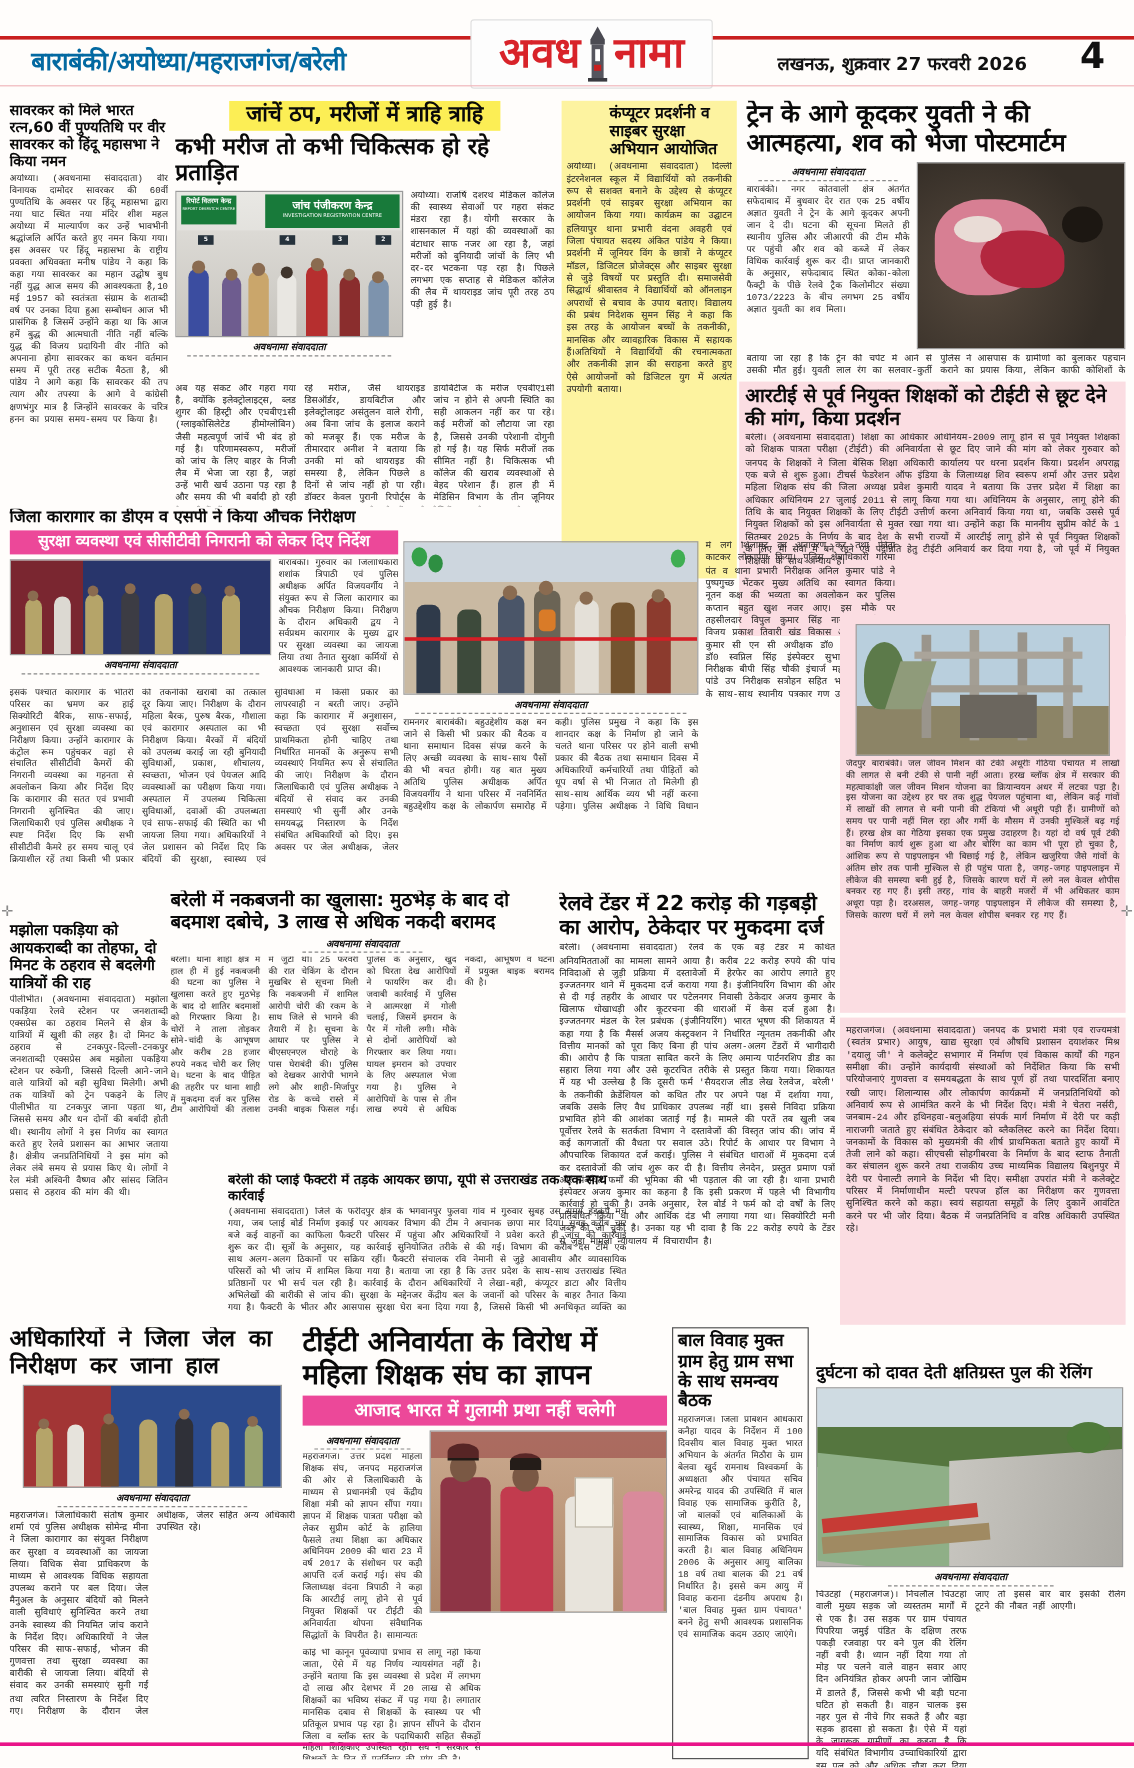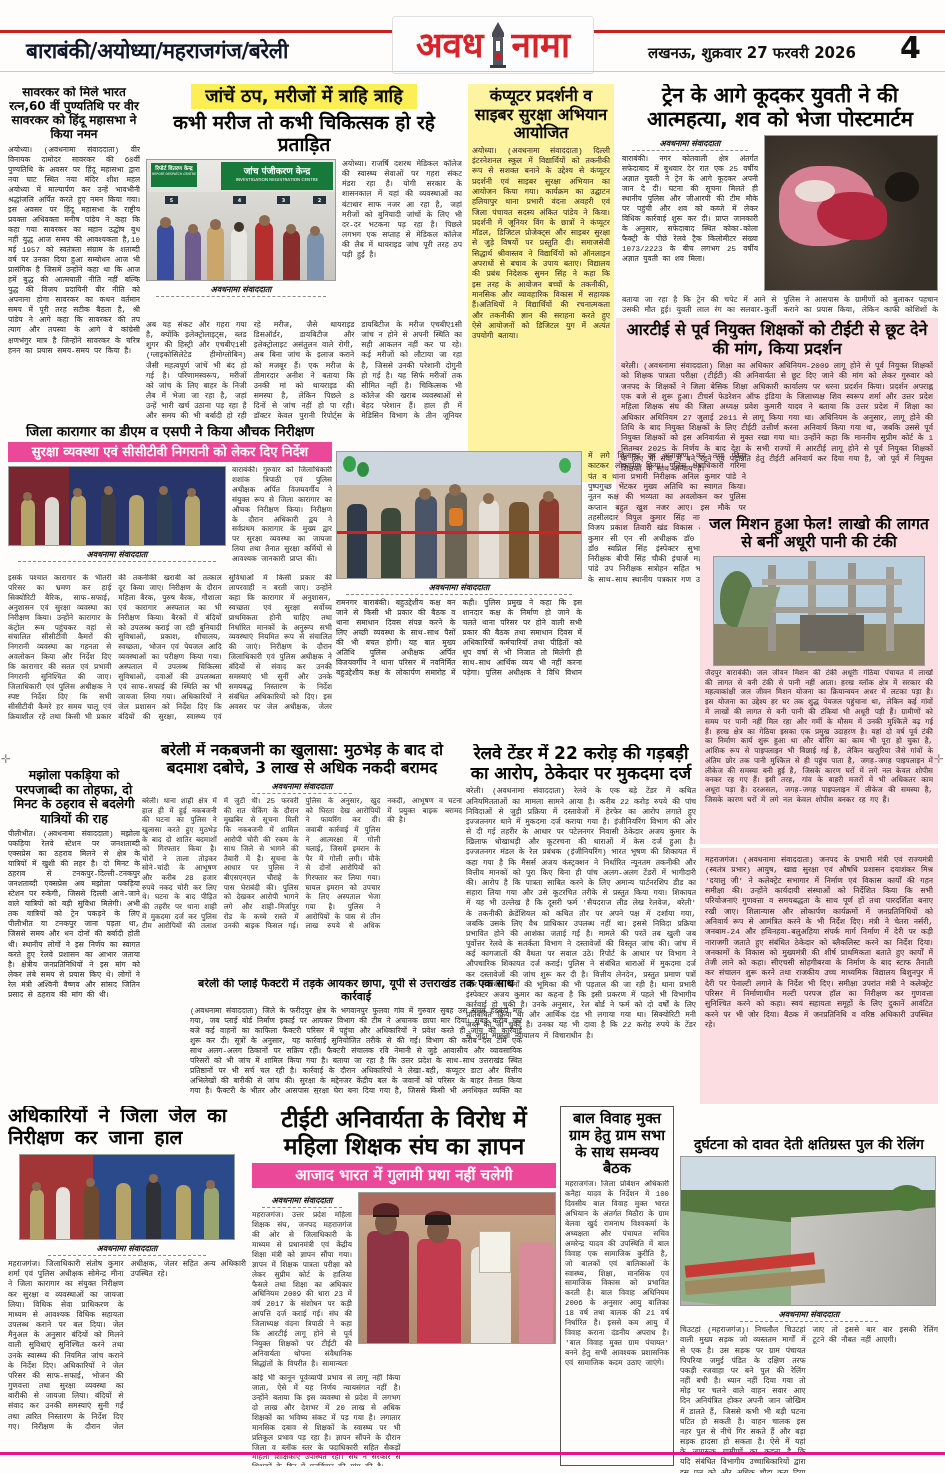--- a/index.html
+++ b/index.html
@@ -1,29 +1,29 @@
 <!DOCTYPE html>
 <html><head>
 <meta charset="utf-8">
 <style>
   html,body{margin:0;padding:0;background:#fff;}
   .page{position:relative;width:945px;height:1473px;background:#fffdfb;margin:0 auto;
         font-family:"DejaVu Sans",sans-serif;overflow:hidden;}
   
   .rule-red{position:absolute;left:0;top:30px;width:100%;height:3px;background:#c9201f;}
   .rule-pink{position:absolute;left:0;top:71px;width:100%;height:1px;background:#f0b6bb;}
-  .editions{position:absolute;left:26px;top:36px;font-size:21px;font-weight:700;color:#0f172a;letter-spacing:-.3px;}
+  .editions{position:absolute;left:26px;top:36px;font-size:21px;font-weight:700;color:#0369a1;letter-spacing:-.3px;}
   .masthead{position:absolute;left:392px;top:16px;width:200px;height:56px;background:#fdfdfd;
             border:1px solid #e0e0e0;border-radius:3px;display:flex;align-items:center;justify-content:center;gap:1px;}
   .masthead span{font-size:35px;font-weight:700;color:#d8232a;line-height:1;}
   .dateline{position:absolute;left:648px;top:42px;font-size:15px;font-weight:700;color:#111;}
   .pagenum{position:absolute;left:900px;top:30px;font-size:30px;font-weight:700;color:#111;}
   
   .art{position:absolute;overflow:hidden;}
-  .hl{font-weight:700;text-align:center;color:#090909;line-height:1.16;}
+  .hl{font-weight:700;color:#090909;line-height:1.16;}
   .body{font-size:7.6px;line-height:1.34;text-align:justify;color:#1d1d1d;column-fill:auto;overflow:hidden;font-family:Liberation Mono, monospace;}
   .c2{column-count:2;column-gap:7px;} .c3{column-count:3;column-gap:7px;} .c4{column-count:4;column-gap:7px;}
   .byl{font-size:8px;font-weight:700;font-style:italic;text-align:center;color:#111;margin:2px 0 0;}
   .dash{border-top:1px dashed #888;margin:2px 10px 3px;}
   .photo{position:relative;overflow:hidden;border:1px solid #9b9b9b;background:#cfcfcf;box-sizing:border-box;}
   .pink{background:#fbdde2;} .yellow{background:#fdf3a0;}
   .kickwrap{text-align:center;}
   .kick{display:inline-block;background:#fcee55;padding:2px 14px;}
   .redband{background:#ec4899;color:#fff;font-weight:700;text-align:center;line-height:1.25;}
   .row{display:flex;gap:6px;}
@@ -100,21 +100,21 @@
         </div>
         <div class="byl">अवधनामा संवाददाता</div>
         <div class="dash"></div>
       </div>
       <div class="body" style="height:158px;font-size:7.6px;">अयोध्या। राजर्षि दशरथ मेडिकल कॉलेज की स्वास्थ्य सेवाओं पर गहरा संकट मंडरा रहा है। योगी सरकार के शासनकाल में यहां की व्यवस्थाओं का बंटाधार साफ नजर आ रहा है, जहां मरीजों को बुनियादी जांचों के लिए भी दर-दर भटकना पड़ रहा है। पिछले लगभग एक सप्ताह से मेडिकल कॉलेज की लैब में थायराइड जांच पूरी तरह ठप पड़ी हुई है।</div>
     </div>
     <div class="body c3" style="height:128px;margin-top:3px;">अब यह संकट और गहरा गया है, क्योंकि इलेक्ट्रोलाइट्स, ब्लड शुगर की हिस्ट्री और एचबीए1सी (ग्लाइकोसिलेटेड हीमोग्लोबिन) जैसी महत्वपूर्ण जांचें भी बंद हो गई है। परिणामस्वरूप, मरीजों को जांच के लिए बाहर के निजी लैब में भेजा जा रहा है, जहां उन्हें भारी खर्च उठाना पड़ रहा है और समय की भी बर्बादी हो रही है। मरीजों में हाहाकार मचा हुआ है। कई गंभीर बीमारियों से जूझ रहे मरीज, जैसे थायराइड डिसऑर्डर, डायबिटीज और इलेक्ट्रोलाइट असंतुलन वाले रोगी, अब बिना जांच के इलाज कराने को मजबूर हैं। एक मरीज के तीमारदार अनीश ने बताया कि उनकी मां को थायराइड की समस्या है, लेकिन पिछले 8 दिनों से जांच नहीं हो पा रही। डॉक्टर केवल पुरानी रिपोर्ट्स के आधार पर दवा दे रहे हैं, जो जोखिम भरा है। इसी तरह डायबिटीज के मरीज एचबीए1सी जांच न होने से अपनी स्थिति का सही आकलन नहीं कर पा रहे। कई मरीजों को लौटाया जा रहा है, जिससे उनकी परेशानी दोगुनी हो गई है। यह सिर्फ मरीजों तक सीमित नहीं है। चिकित्सक भी कॉलेज की खराब व्यवस्थाओं से बेहद परेशान हैं। हाल ही में मेडिसिन विभाग के तीन जूनियर रेजिडेंट्स (जे आर) ने प्रशासन पर प्रताड़ना का गंभीर आरोप लगाया था। उन्होंने शिकायत की कि काम के बोझ, अनियमित ड्यूटी और असहयोगी रवैये के कारण उनकी मेंटल और फिजिकल हेल्थ प्रभावित हो रही है। इसके अलावा एसोसिएट प्रोफेसर डॉ. अवधेश कुमार ने भी खुलकर मोर्चा खोल दिया है। उन्होंने लिखित शिकायत देकर विभागीय स्तर पर प्रताड़ना, पक्षपात का आरोप लगाया है। डॉ. कुमार का कहना है कि ऐसे माहौल में डॉक्टरों का मनोबल टूट रहा है, जो अंततः मरीजों की देखभाल पर असर डालता है।</div>
   </div>
 
   <div class="art yellow" style="left:468px;top:84px;width:146px;height:398px;padding:3px 4px;box-sizing:border-box;">
-    <div class="hl" style="font-size:16px;">कंप्यूटर प्रदर्शनी व साइबर सुरक्षा अभियान आयोजित</div>
+    <div class="hl" style="font-size:13px;margin-left:36px;">कंप्यूटर प्रदर्शनी व साइबर सुरक्षा अभियान आयोजित</div>
     <div class="body" style="height:332px;margin-top:3px;font-size:7.7px;">अयोध्या। (अवधनामा संवाददाता) दिल्ली इंटरनेशनल स्कूल में विद्यार्थियों को तकनीकी रूप से सशक्त बनाने के उद्देश्य से कंप्यूटर प्रदर्शनी एवं साइबर सुरक्षा अभियान का आयोजन किया गया। कार्यक्रम का उद्घाटन हलियापुर थाना प्रभारी वंदना अवहरी एवं जिला पंचायत सदस्य अंकित पांडेय ने किया। प्रदर्शनी में जूनियर विंग के छात्रों ने कंप्यूटर मॉडल, डिजिटल प्रोजेक्ट्स और साइबर सुरक्षा से जुड़े विषयों पर प्रस्तुति दी। समाजसेवी सिद्धार्थ श्रीवास्तव ने विद्यार्थियों को ऑनलाइन अपराधों से बचाव के उपाय बताए। विद्यालय की प्रबंध निदेशक सुमन सिंह ने कहा कि इस तरह के आयोजन बच्चों के तकनीकी, मानसिक और व्यावहारिक विकास में सहायक हैं।अतिथियों ने विद्यार्थियों की रचनात्मकता और तकनीकी ज्ञान की सराहना करते हुए ऐसे आयोजनों को डिजिटल युग में अत्यंत उपयोगी बताया।</div>
   </div>
 
   <div class="art" style="left:622px;top:84px;width:316px;height:230px;">
     <div class="hl" style="font-size:20.5px;">ट्रेन के आगे कूदकर युवती ने की आत्महत्या, शव को भेजा पोस्टमार्टम</div>
     <div class="row" style="margin-top:3px;">
       <div style="width:136px;flex:none;">
         <div class="byl">अवधनामा संवाददाता</div>
         <div class="dash"></div>
         <div class="body" style="height:138px;font-size:7.5px;">बाराबंकी। नगर कोतवाली क्षेत्र अंतर्गत सफेदाबाद में बुधवार देर रात एक 25 वर्षीय अज्ञात युवती ने ट्रेन के आगे कूदकर अपनी जान दे दी। घटना की सूचना मिलते ही स्थानीय पुलिस और जीआरपी की टीम मौके पर पहुंची और शव को कब्जे में लेकर विधिक कार्रवाई शुरू कर दी। प्राप्त जानकारी के अनुसार, सफेदाबाद स्थित कोका-कोला फैक्ट्री के पीछे रेलवे ट्रैक किलोमीटर संख्या 1073/2223 के बीच लगभग 25 वर्षीय अज्ञात युवती का शव मिला।</div>
@@ -184,21 +184,20 @@
         </div>
         <div class="byl">अवधनामा संवाददाता</div>
         <div class="dash"></div>
         <div class="body c2" style="height:86px;font-size:7.5px;">रामनगर बाराबंकी। बहुउद्देशीय कक्ष बन जाने से किसी भी प्रकार की बैठक व थाना समाधान दिवस संपन्न करने के लिए अच्छी व्यवस्था के साथ-साथ पैसों की भी बचत होगी। यह बात मुख्य अतिथि पुलिस अधीक्षक अर्पित विजयवर्गीय ने थाना परिसर में नवनिर्मित बहुउद्देशीय कक्ष के लोकार्पण समारोह में कही। पुलिस प्रमुख ने कहा कि इस शानदार कक्ष के निर्माण हो जाने के चलते थाना परिसर पर होने वाली सभी प्रकार की बैठक तथा समाधान दिवस में अधिकारियों कर्मचारियों तथा पीड़ितों को धूप वर्षा से भी निजात तो मिलेगी ही साथ-साथ आर्थिक व्यय भी नहीं करना पड़ेगा। पुलिस अधीक्षक ने विधि विधान से पूजन अर्चन कर वैदिक मंत्रोच्चारण तथा करतल ध्वनि के बीच कक्ष</div>
       </div>
       <div class="body" style="height:238px;font-size:7.7px;">में लगे शिलापट का अनावरण कर तथा फीता काटकर लोकार्पण किया। पुलिस क्षेत्राधिकारी गरिमा पंत व थाना प्रभारी निरीक्षक अनिल कुमार पांडे ने पुष्पगुच्छ भेंटकर मुख्य अतिथि का स्वागत किया। नूतन कक्ष की भव्यता का अवलोकन कर पुलिस कप्तान बहुत खुश नजर आए। इस मौके पर तहसीलदार विपुल कुमार सिंह नायब तहसीलदार विजय प्रकाश तिवारी खंड विकास अधिकारी जितेंद्र कुमार सी एन सी अधीक्षक डॉ0 प्रणव कार्यालय डॉ0 स्वप्निल सिंह इंस्पेक्टर सुभाष यादव उप निरीक्षक बीपी सिंह चौकी इंचार्ज महादेवा अभिनंदन पांडे उप निरीक्षक सत्रोहन सहित भारी पुलिस बल के साथ-साथ स्थानीय पत्रकार गण उपस्थित रहे।</div>
     </div>
   </div>
 
   <div class="art pink" style="left:700px;top:512px;width:238px;height:332px;padding:4px 5px;box-sizing:border-box;">
-    <div class="hl" style="font-size:15.5px;">जल मिशन हुआ फेल! लाखो की लागत से बनी अधूरी पानी की टंकी</div>
     <div class="photo" style="width:212px;height:110px;margin:4px auto 3px;background:linear-gradient(#b9cfdd 0 62%, #8c8466 62% 100%);">
       <div style="position:absolute;left:6px;top:14px;width:34px;height:56px;background:#5c7a4a;border-radius:50% 50% 40% 40%;"></div>
       <div style="position:absolute;left:54px;top:8px;width:8px;height:86px;background:#9a958c;"></div>
       <div style="position:absolute;left:94px;top:4px;width:8px;height:92px;background:#a39e94;"></div>
       <div style="position:absolute;left:134px;top:6px;width:8px;height:90px;background:#9a958c;"></div>
       <div style="position:absolute;left:172px;top:10px;width:8px;height:84px;background:#a39e94;"></div>
       <div style="position:absolute;left:48px;top:22px;width:140px;height:6px;background:#aaa49a;"></div>
       <div style="position:absolute;left:48px;top:50px;width:140px;height:6px;background:#a19b90;"></div>
       <div style="position:absolute;left:86px;top:58px;width:64px;height:36px;background:#6b665e;"></div>
       <div style="position:absolute;left:30px;top:30px;width:30px;height:40px;background:#8f9b7a;transform:skewX(-18deg);"></div>
@@ -212,21 +211,21 @@
   </div>
 
   <div class="art" style="left:142px;top:742px;width:320px;height:232px;">
     <div class="hl" style="font-size:15.5px;">बरेली में नकबजनी का खुलासा: मुठभेड़ के बाद दो बदमाश दबोचे, 3 लाख से अधिक नकदी बरामद</div>
     <div class="byl">अवधनामा संवाददाता</div>
     <div class="dash" style="margin:2px 110px 3px;"></div>
     <div class="body c4" style="height:138px;font-size:7.2px;">बरेली। थाना शाही क्षेत्र में हाल ही में हुई नकबजनी की घटना का पुलिस ने खुलासा करते हुए मुठभेड़ के बाद दो शातिर बदमाशों को गिरफ्तार किया है। चोरों ने ताला तोड़कर सोने-चांदी के आभूषण और करीब 28 हजार रुपये नकद चोरी कर लिए थे। घटना के बाद पीड़ित की तहरीर पर थाना शाही में मुकदमा दर्ज कर पुलिस टीम आरोपियों की तलाश में जुटी थी। 25 फरवरी की रात चेकिंग के दौरान मुखबिर से सूचना मिली कि नकबजनी में शामिल आरोपी चोरी की रकम के साथ जिले से भागने की तैयारी में है। सूचना के आधार पर पुलिस ने बीएसएनएल चौराहे के पास घेराबंदी की। पुलिस को देखकर आरोपी भागने लगे और शाही-मिर्जापुर रोड के कच्चे रास्ते में उनकी बाइक फिसल गई। पुलिस के अनुसार, खुद को घिरता देख आरोपियों ने फायरिंग कर दी। जवाबी कार्रवाई में पुलिस ने आत्मरक्षा में गोली चलाई, जिसमें इमरान के पैर में गोली लगी। मौके से दोनों आरोपियों को गिरफ्तार कर लिया गया। घायल इमरान को उपचार के लिए अस्पताल भेजा गया है। पुलिस ने आरोपियों के पास से तीन लाख रुपये से अधिक नकदी, आभूषण व घटना में प्रयुक्त बाइक बरामद की है।</div>
   </div>
 
   <div class="art" style="left:8px;top:768px;width:132px;height:334px;">
-    <div class="hl" style="font-size:12.5px;">मझोला पकड़िया को परपजाब्दी का तोहफा, दो मिनट के ठहराव से बदलेगी यात्रियों की राह</div>
+    <div class="hl" style="font-size:12.5px;">मझोला पकड़िया को आयकराब्दी का तोहफा, दो मिनट के ठहराव से बदलेगी यात्रियों की राह</div>
     <div class="body" style="height:262px;margin-top:3px;font-size:7.5px;">पीलीभीत। (अवधनामा संवाददाता) मझोला पकड़िया रेलवे स्टेशन पर जनशताब्दी एक्सप्रेस का ठहराव मिलने से क्षेत्र के यात्रियों में खुशी की लहर है। दो मिनट के ठहराव से टनकपुर-दिल्ली-टनकपुर जनशताब्दी एक्सप्रेस अब मझोला पकड़िया स्टेशन पर रुकेगी, जिससे दिल्ली आने-जाने वाले यात्रियों को बड़ी सुविधा मिलेगी। अभी तक यात्रियों को ट्रेन पकड़ने के लिए पीलीभीत या टनकपुर जाना पड़ता था, जिससे समय और धन दोनों की बर्बादी होती थी। स्थानीय लोगों ने इस निर्णय का स्वागत करते हुए रेलवे प्रशासन का आभार जताया है। क्षेत्रीय जनप्रतिनिधियों ने इस मांग को लेकर लंबे समय से प्रयास किए थे। लोगों ने रेल मंत्री अश्विनी वैष्णव और सांसद जितिन प्रसाद से ठहराव की मांग की थी।</div>
   </div>
 
   <div class="art" style="left:190px;top:978px;width:332px;height:116px;">
     <div class="hl" style="font-size:11px;">बरेली की प्लाई फैक्टरी में तड़के आयकर छापा, यूपी से उत्तराखंड तक एक साथ कार्रवाई</div>
     <div class="body" style="height:92px;margin-top:2px;font-size:7.5px;">(अवधनामा संवाददाता) जिले के फरीदपुर क्षेत्र के भगवानपुर फुलवा गांव में गुरुवार सुबह उस समय हड़कंप मच गया, जब प्लाई बोर्ड निर्माण इकाई पर आयकर विभाग की टीम ने अचानक छापा मार दिया। सुबह करीब चार बजे कई वाहनों का काफिला फैक्टरी परिसर में पहुंचा और अधिकारियों ने प्रवेश करते ही जांच की कार्रवाई शुरू कर दी। सूत्रों के अनुसार, यह कार्रवाई सुनियोजित तरीके से की गई। विभाग की करीब दस टीमें एक साथ अलग-अलग ठिकानों पर सक्रिय रहीं। फैक्टरी संचालक रवि नेमानी से जुड़े आवासीय और व्यावसायिक परिसरों को भी जांच में शामिल किया गया है। बताया जा रहा है कि उत्तर प्रदेश के साथ-साथ उत्तराखंड स्थित प्रतिष्ठानों पर भी सर्च चल रही है। कार्रवाई के दौरान अधिकारियों ने लेखा-बही, कंप्यूटर डाटा और वित्तीय अभिलेखों की बारीकी से जांच की। सुरक्षा के मद्देनजर केंद्रीय बल के जवानों को परिसर के बाहर तैनात किया गया है। फैक्टरी के भीतर और आसपास सुरक्षा घेरा बना दिया गया है, जिससे किसी भी अनधिकृत व्यक्ति का प्रवेश प्रतिबंधित रहे।</div>
   </div>
 
   <div class="art pink" style="left:700px;top:848px;width:238px;height:256px;padding:4px 5px;box-sizing:border-box;">
     <div class="body" style="height:186px;margin-top:3px;font-size:7.7px;">महराजगंज। (अवधनामा संवाददाता) जनपद के प्रभारी मंत्री एवं राज्यमंत्री (स्वतंत्र प्रभार) आयुष, खाद्य सुरक्षा एवं औषधि प्रशासन दयाशंकर मिश्र 'दयालु जी' ने कलेक्ट्रेट सभागार में निर्माण एवं विकास कार्यों की गहन समीक्षा की। उन्होंने कार्यदायी संस्थाओं को निर्देशित किया कि सभी परियोजनाएं गुणवत्ता व समयबद्धता के साथ पूर्ण हों तथा पारदर्शिता बनाए रखी जाए। शिलान्यास और लोकार्पण कार्यक्रमों में जनप्रतिनिधियों को अनिवार्य रूप से आमंत्रित करने के भी निर्देश दिए। मंत्री ने चेतरा नर्सरी, जनबाम-24 और हथिनहवा-बलुअहिया संपर्क मार्ग निर्माण में देरी पर कड़ी नाराजगी जताते हुए संबंधित ठेकेदार को ब्लैकलिस्ट करने का निर्देश दिया। जनकामों के विकास को मुख्यमंत्री की शीर्ष प्राथमिकता बताते हुए कार्यों में तेजी लाने को कहा। सीएचसी सोहगीबरवा के निर्माण के बाद स्टाफ तैनाती कर संचालन शुरू करने तथा राजकीय उच्च माध्यमिक विद्यालय बिशुनपुर में देरी पर पेनाल्टी लगाने के निर्देश भी दिए। समीक्षा उपरांत मंत्री ने कलेक्ट्रेट परिसर में निर्माणाधीन मल्टी परपज हॉल का निरीक्षण कर गुणवत्ता सुनिश्चित करने को कहा। स्वयं सहायता समूहों के लिए दुकानें आवंटित करने पर भी जोर दिया। बैठक में जनप्रतिनिधि व वरिष्ठ अधिकारी उपस्थित रहे।</div>

